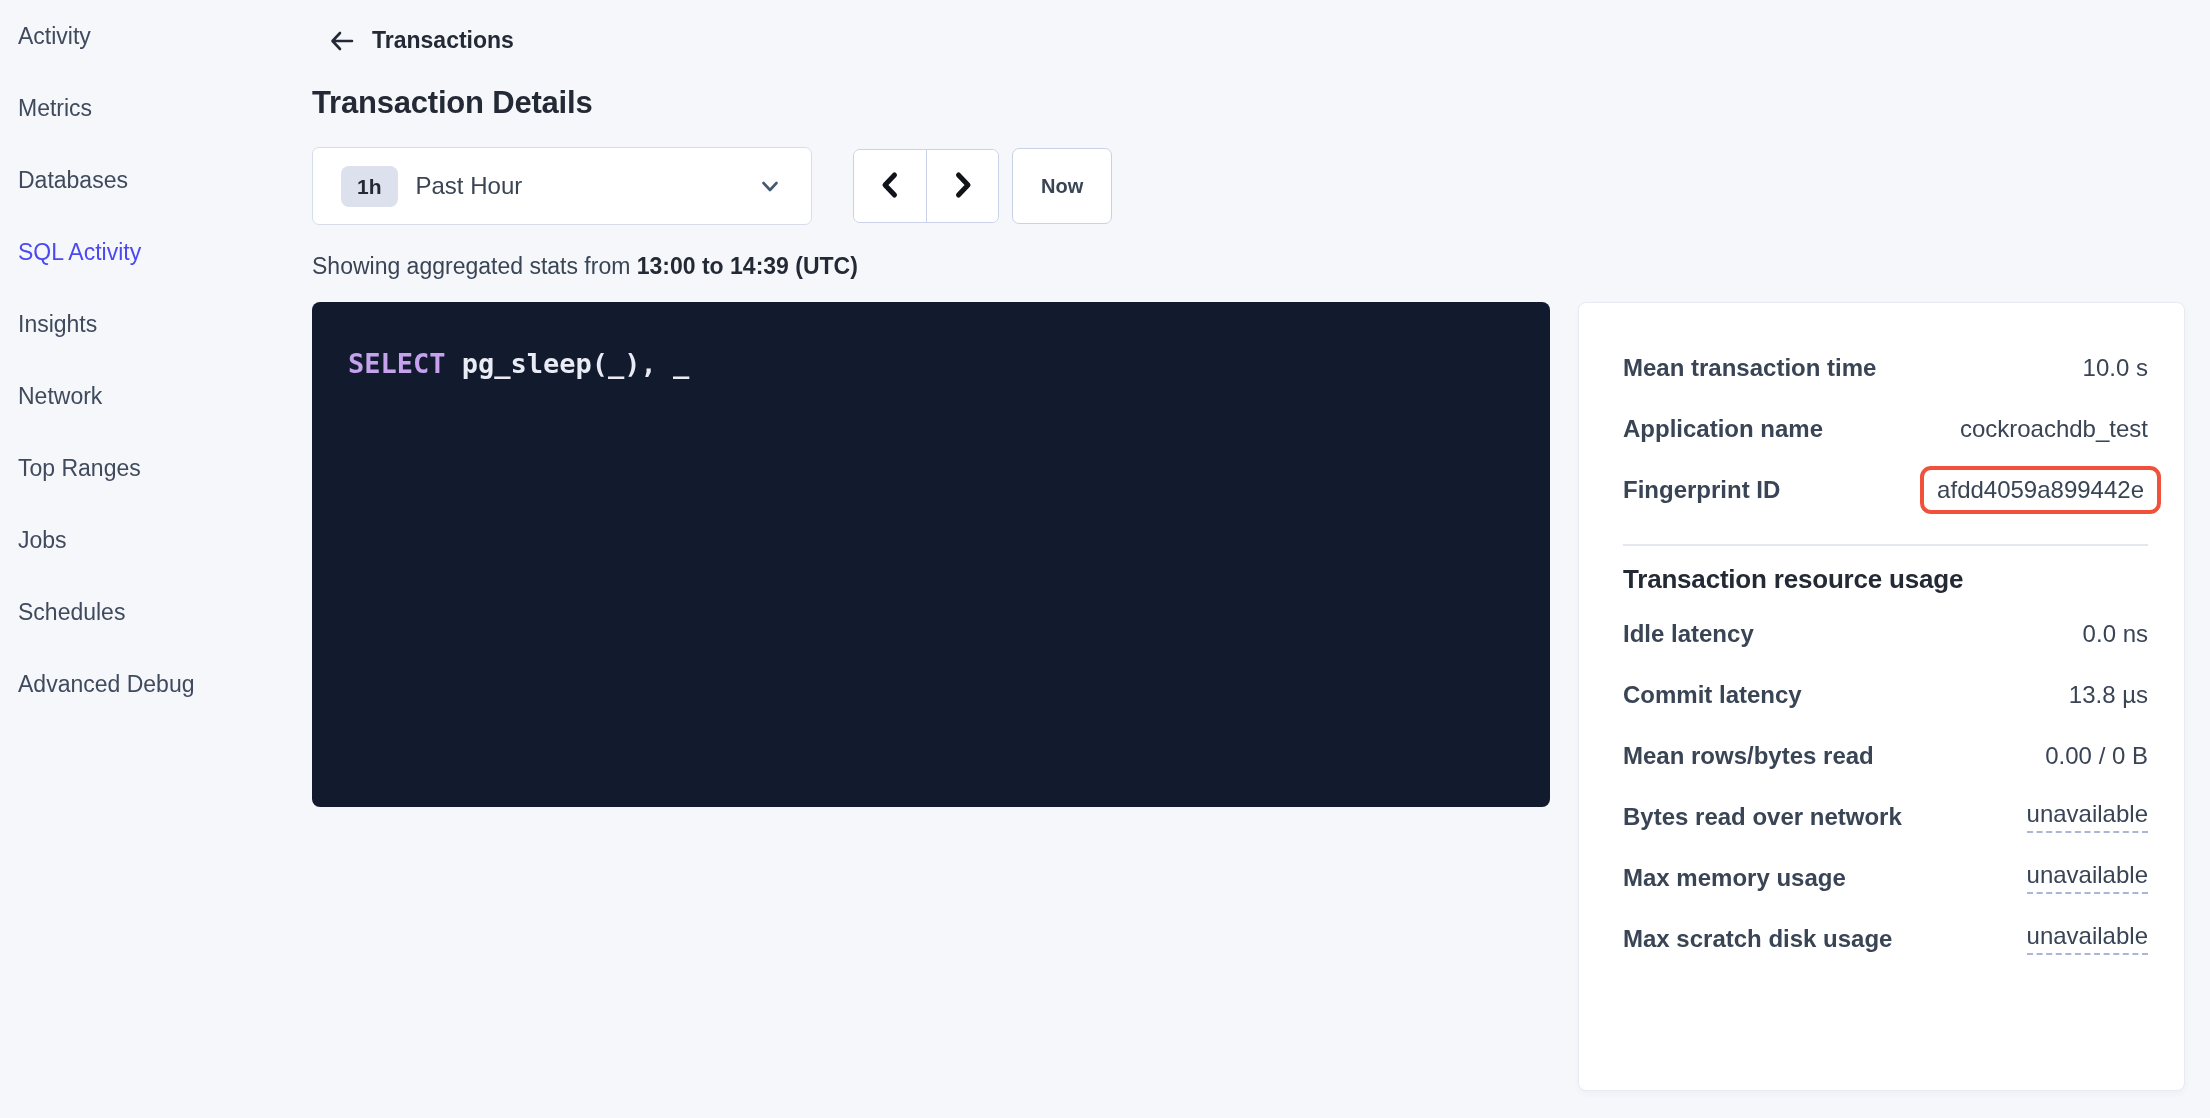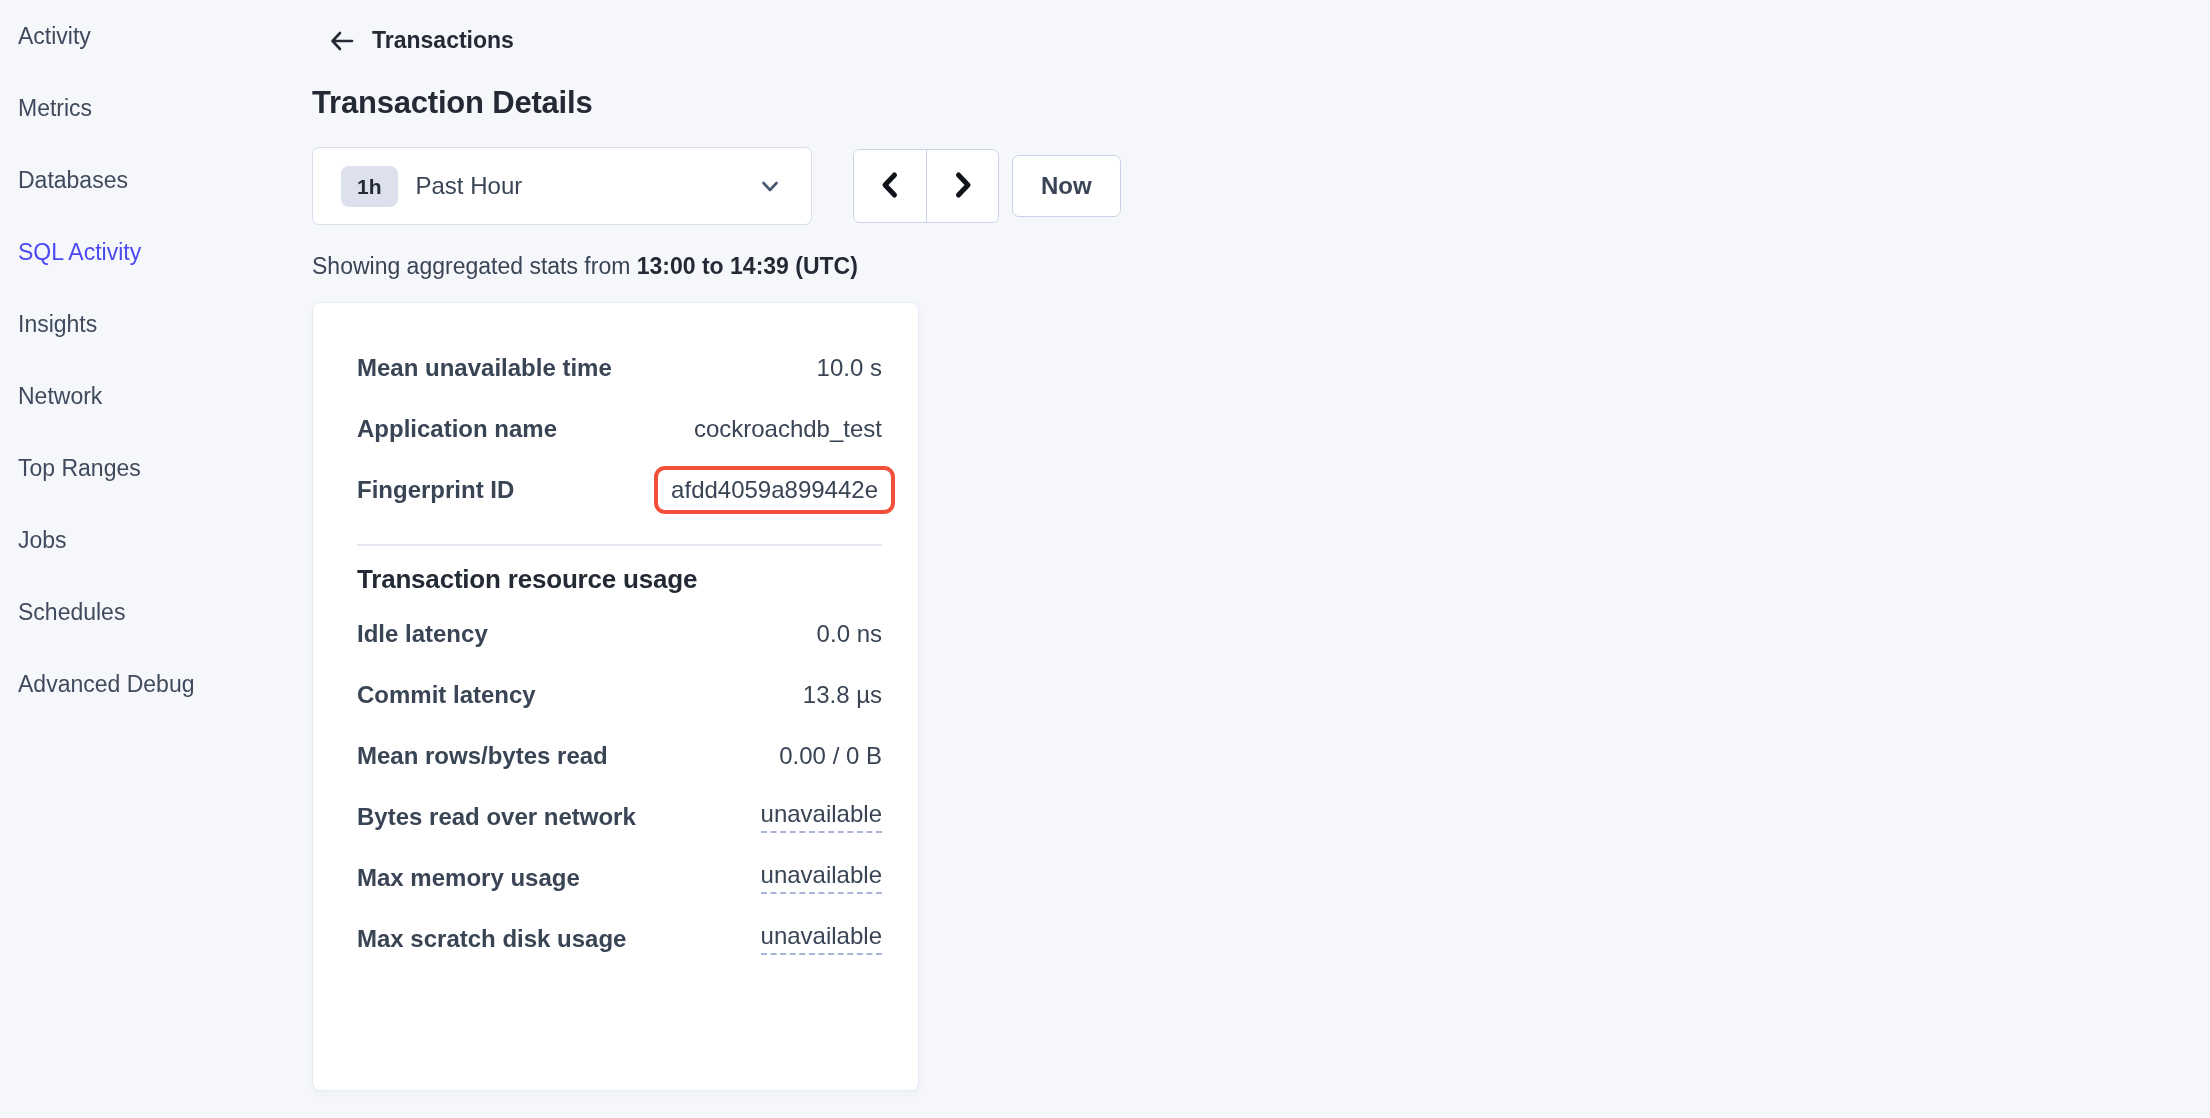--- a/index.html
+++ b/index.html
@@ -62,22 +62,22 @@
   .pager{
     display:inline-flex;height:74px;background:#fff;border:1px solid var(--btn-border);
     border-radius:7px;overflow:hidden;margin-right:13px;
   }
   .pager-btn{
     width:72px;height:100%;background:#fff;border:none;display:flex;
     align-items:center;justify-content:center;cursor:pointer;
   }
   .pager-btn.next{border-left:1px solid var(--btn-border);}
   .now-btn{
-    height:62px;padding:0 28px;background:#fff;border:1px solid var(--btn-border);
-    border-radius:7px;font-size:24px;font-weight:700;color:var(--text-primary);
+    height:76px;padding:0 28px;background:#fff;border:1px solid var(--btn-border);
+    border-radius:7px;font-size:20px;font-weight:700;color:var(--text-primary);
     cursor:pointer;font-family:inherit;
   }
   .summary{margin-top:28px;font-size:23px;color:var(--text-primary);}
   .summary-strong{font-weight:700;color:var(--text-heading);}
 
   
   .main-row{display:flex;margin-top:22px;gap:28px;align-items:flex-start;}
   .code-box{
     width:1238px;height:505px;background:var(--code-bg);border-radius:8px;
     padding:46px 36px;flex:0 0 1238px;
@@ -169,25 +169,28 @@
         </button>
       </div>
 
       <button class="now-btn">Now</button>
     </div>
 
     <p class="summary"><span>Showing aggregated stats from </span><span class="summary-strong">13:00 to 14:39 (UTC)</span></p>
 
     <div class="main-row">
 
+      <div class="code-box">
+        <code class="code-line"><span class="kw">SELECT</span><span> pg_sleep(_), _</span></code>
+      </div>
 
       <aside class="card">
         <div id="summary-rows">
             <div class="card-row">
-              <span class="row-label">Mean unavailable time</span>
+              <span class="row-label">Mean transaction time</span>
               <span class="row-value">10.0 s</span>
             </div>
             <div class="card-row">
               <span class="row-label">Application name</span>
               <span class="row-value">cockroachdb_test</span>
             </div>
             <div class="card-row">
               <span class="row-label">Fingerprint ID</span>
               <span class="row-value highlighted">afdd4059a899442e</span>
             </div>

